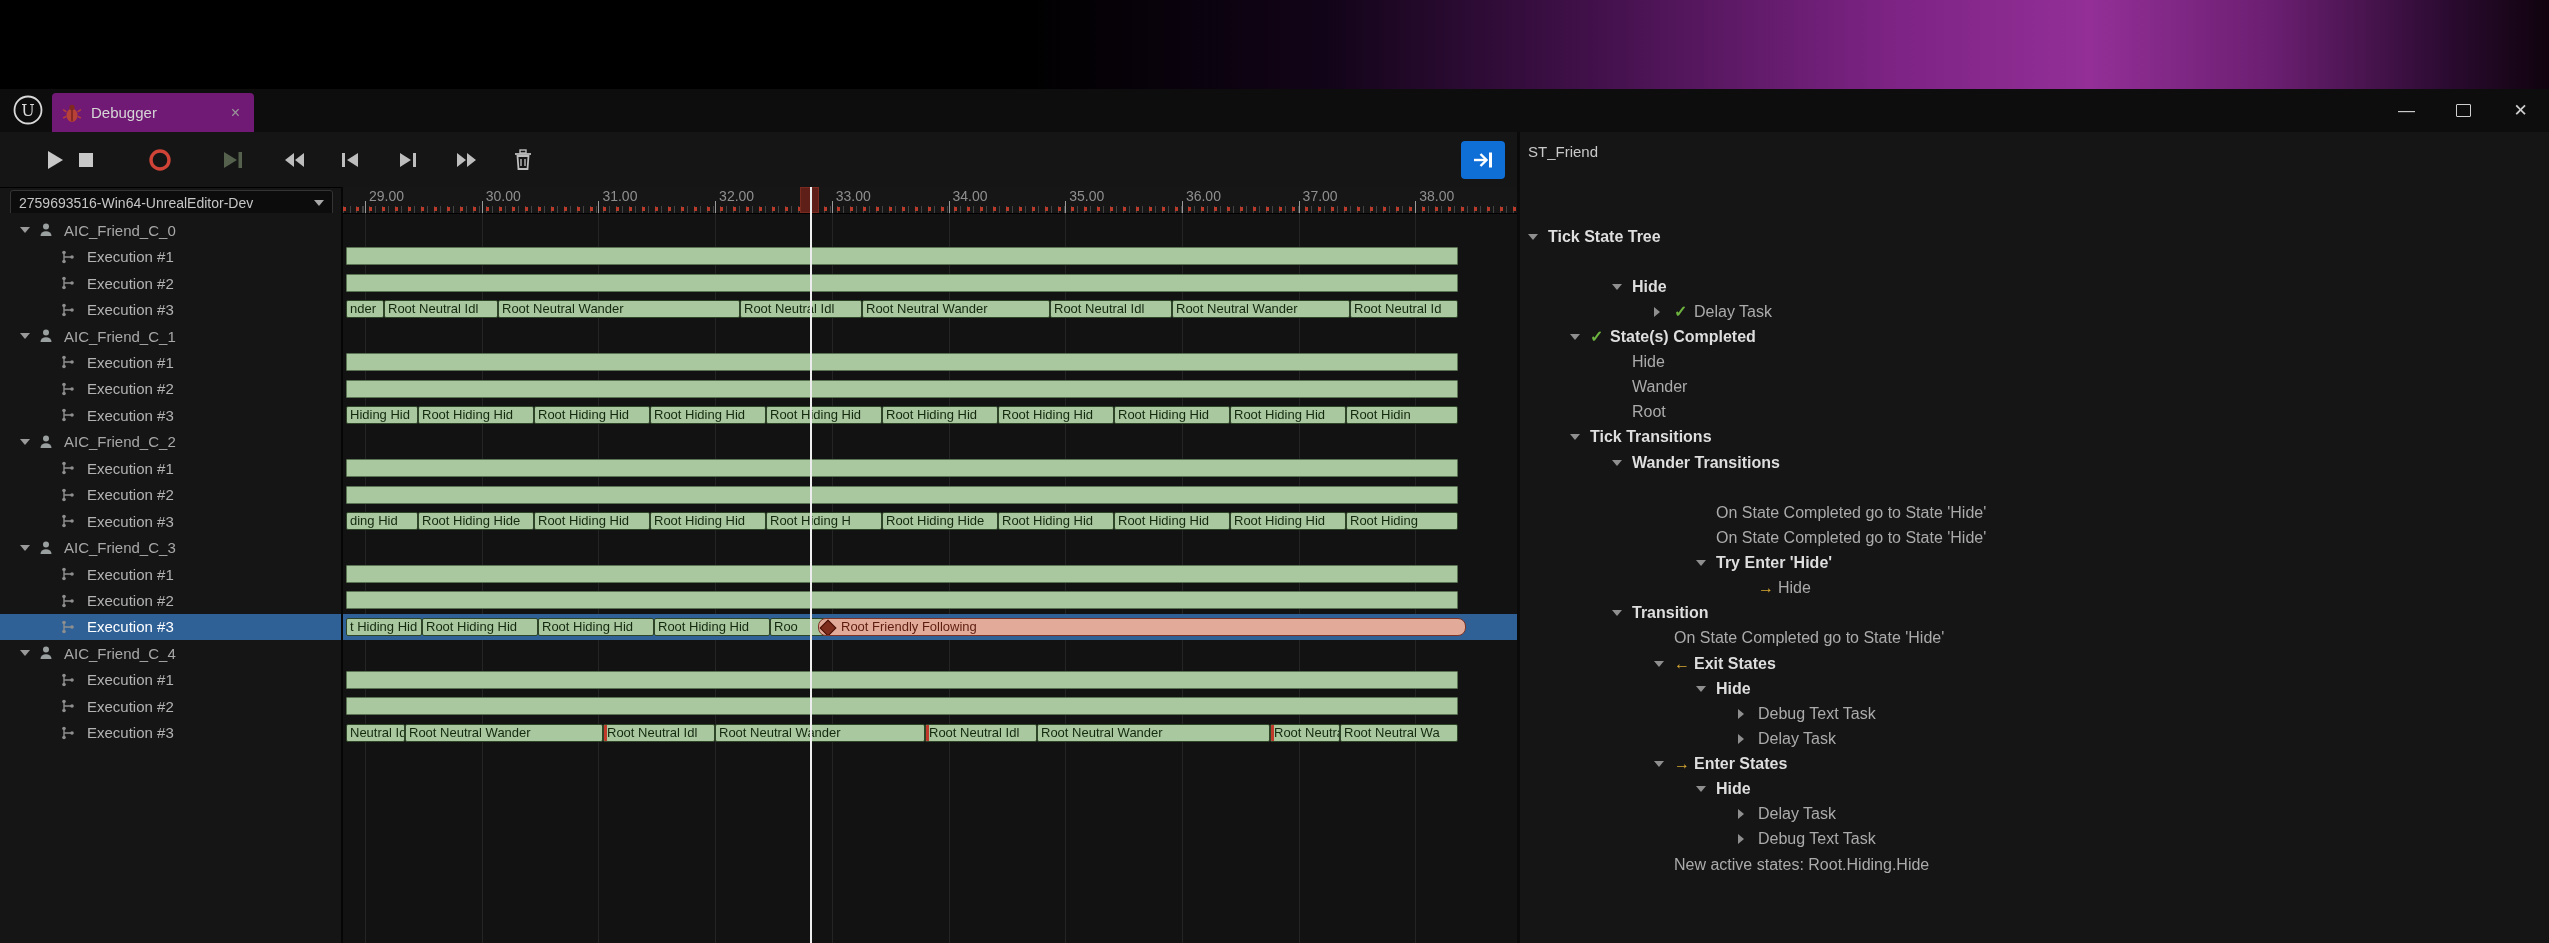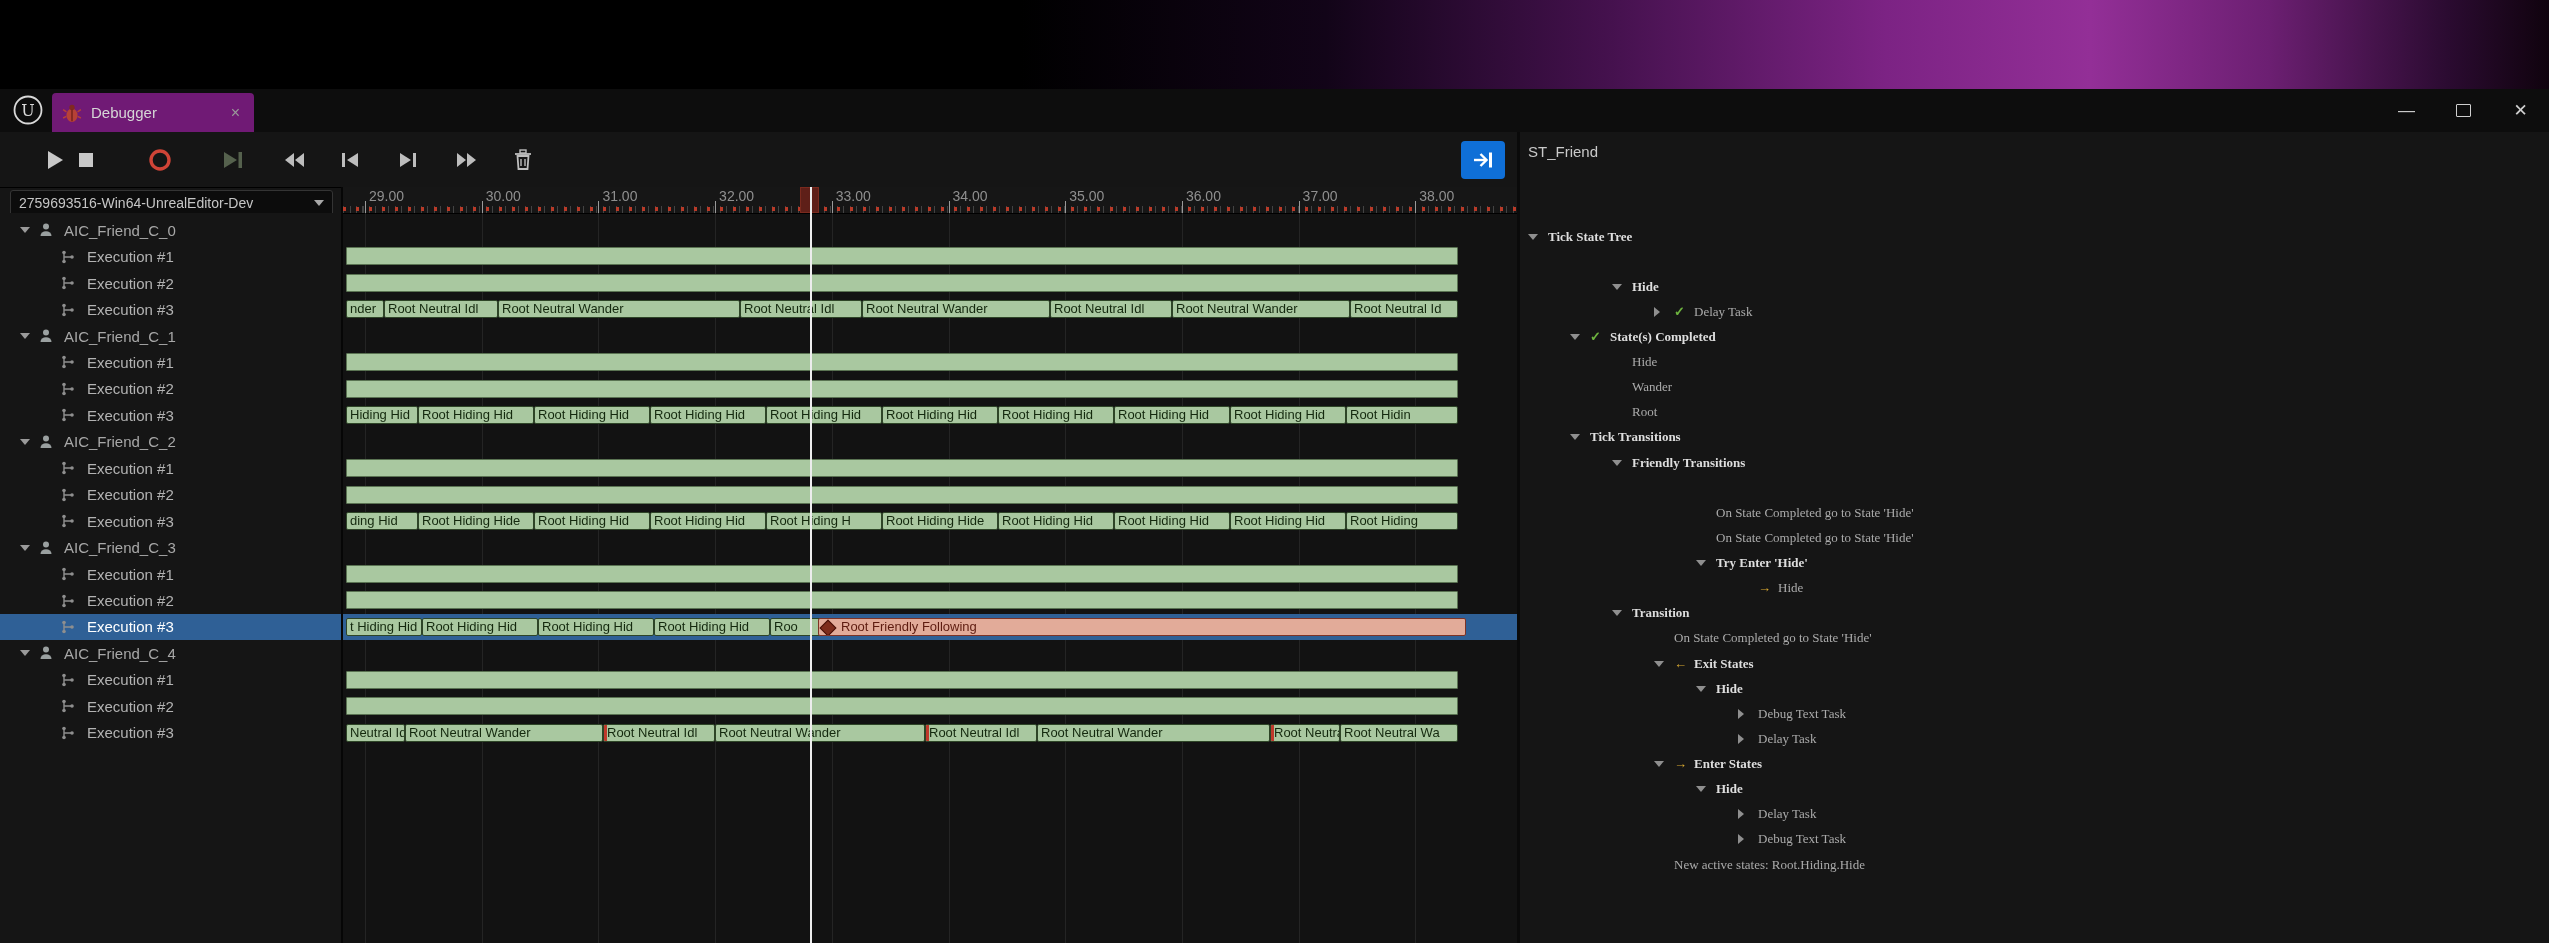--- a/index.html
+++ b/index.html
@@ -69,29 +69,29 @@
   .lrow.group .llabel{color:#a8a8a8;}
   .lrow.sel{background:var(--selection_blue,#2f6096);}
   .lrow.sel .llabel{color:#fff;}
   .trow{position:absolute;left:0;width:1174px;height:26.45px;}
   .trow.sel{background:var(--selection_blue,#2f6096);}
   .bar{position:absolute;top:4px;height:18px;box-sizing:border-box;}
   .bar.full{left:3px;width:1112px;background:var(--bar_green,#a9c8a0);border:1px solid #5a7352;border-radius:1px;}
   .bar.seg{background:var(--bar_green,#a9c8a0);border:1px solid var(--bar_green_border,#2e4527);border-radius:2px;
     color:var(--bar_green_text,#14290e);font-size:13px;line-height:16px;white-space:nowrap;overflow:hidden;padding:0 3px;}
   .bar.seg.marked::before{content:"";position:absolute;left:0;top:-1px;bottom:-1px;width:3px;background:#c0392b;}
-  .bar.salmon{background:var(--salmon,#e2ab99);border:1px solid var(--salmon_border,#7e3325);border-radius:2px;
+  .bar.salmon{background:var(--salmon,#e2ab99);border:1px solid var(--salmon_border,#7e3325);border-radius:8px;
     color:var(--salmon_text,#5e1c10);font-size:13px;line-height:16px;white-space:nowrap;overflow:hidden;}
   .dia{position:absolute;left:3px;top:3px;width:10px;height:10px;background:#7e2c1b;border:1px solid #471107;transform:rotate(45deg);}
   .slabel{margin-left:22px;}
 
   
   #rp-items{position:absolute;left:0;top:0;right:0;bottom:0;}
   .rp-row{position:absolute;left:0;right:0;height:25px;display:flex;align-items:center;box-sizing:border-box;
-    color:#ababab;font-size:13px;white-space:nowrap;cursor:default;font-family:Liberation Serif, serif;}
+    color:#ababab;font-size:16px;white-space:nowrap;cursor:default;}
   .rp-row.b{color:#dedede;font-weight:bold;}
   .tri{width:20px;display:inline-flex;justify-content:flex-start;align-items:center;flex:none;}
   .tri.down::before{content:"";width:0;height:0;border-left:5px solid transparent;border-right:5px solid transparent;border-top:6px solid #8f8f8f;}
   .tri.right::before{content:"";width:0;height:0;border-top:5px solid transparent;border-bottom:5px solid transparent;border-left:6px solid #8f8f8f;}
   .ic{width:20px;flex:none;font-weight:bold;}
   .ic.check{color:var(--check_green,#6db33f);}
   .ic.gold{color:var(--arrow_gold,#d9a931);}
 </style>
 </head>
 <body>
@@ -585,21 +585,21 @@
         <div class="rp-row" style="top:267.84px;padding-left:92px">
           <span class="tri none"></span>
           <span class="rlab">Root</span>
         </div>
         <div class="rp-row b" style="top:292.96px;padding-left:50px">
           <span class="tri down"></span>
           <span class="rlab">Tick Transitions</span>
         </div>
         <div class="rp-row b" style="top:318.08px;padding-left:92px">
           <span class="tri down"></span>
-          <span class="rlab">Friendly Transitions</span>
+          <span class="rlab">Wander Transitions</span>
         </div>
         <div class="rp-row" style="top:368.32px;padding-left:176px">
           <span class="tri none"></span>
           <span class="rlab">On State Completed go to State 'Hide'</span>
         </div>
         <div class="rp-row" style="top:393.44px;padding-left:176px">
           <span class="tri none"></span>
           <span class="rlab">On State Completed go to State 'Hide'</span>
         </div>
         <div class="rp-row b" style="top:418.56px;padding-left:176px">

